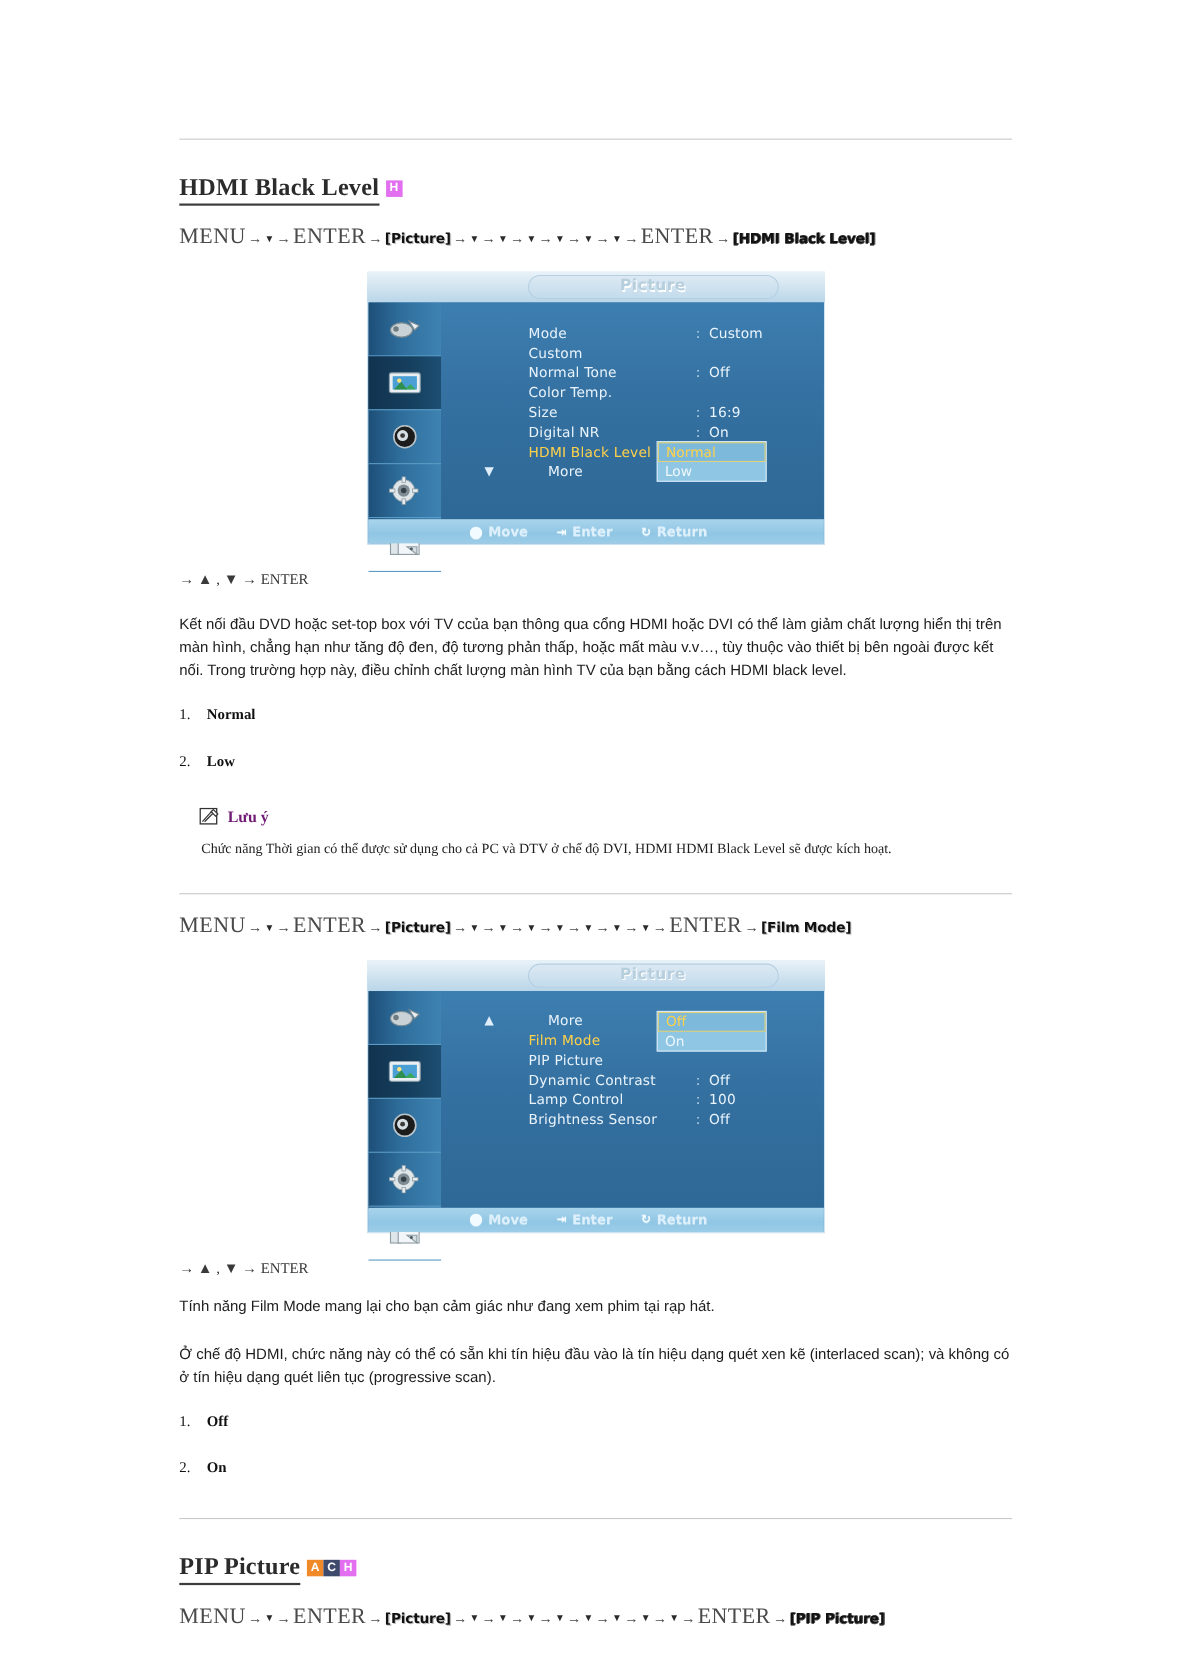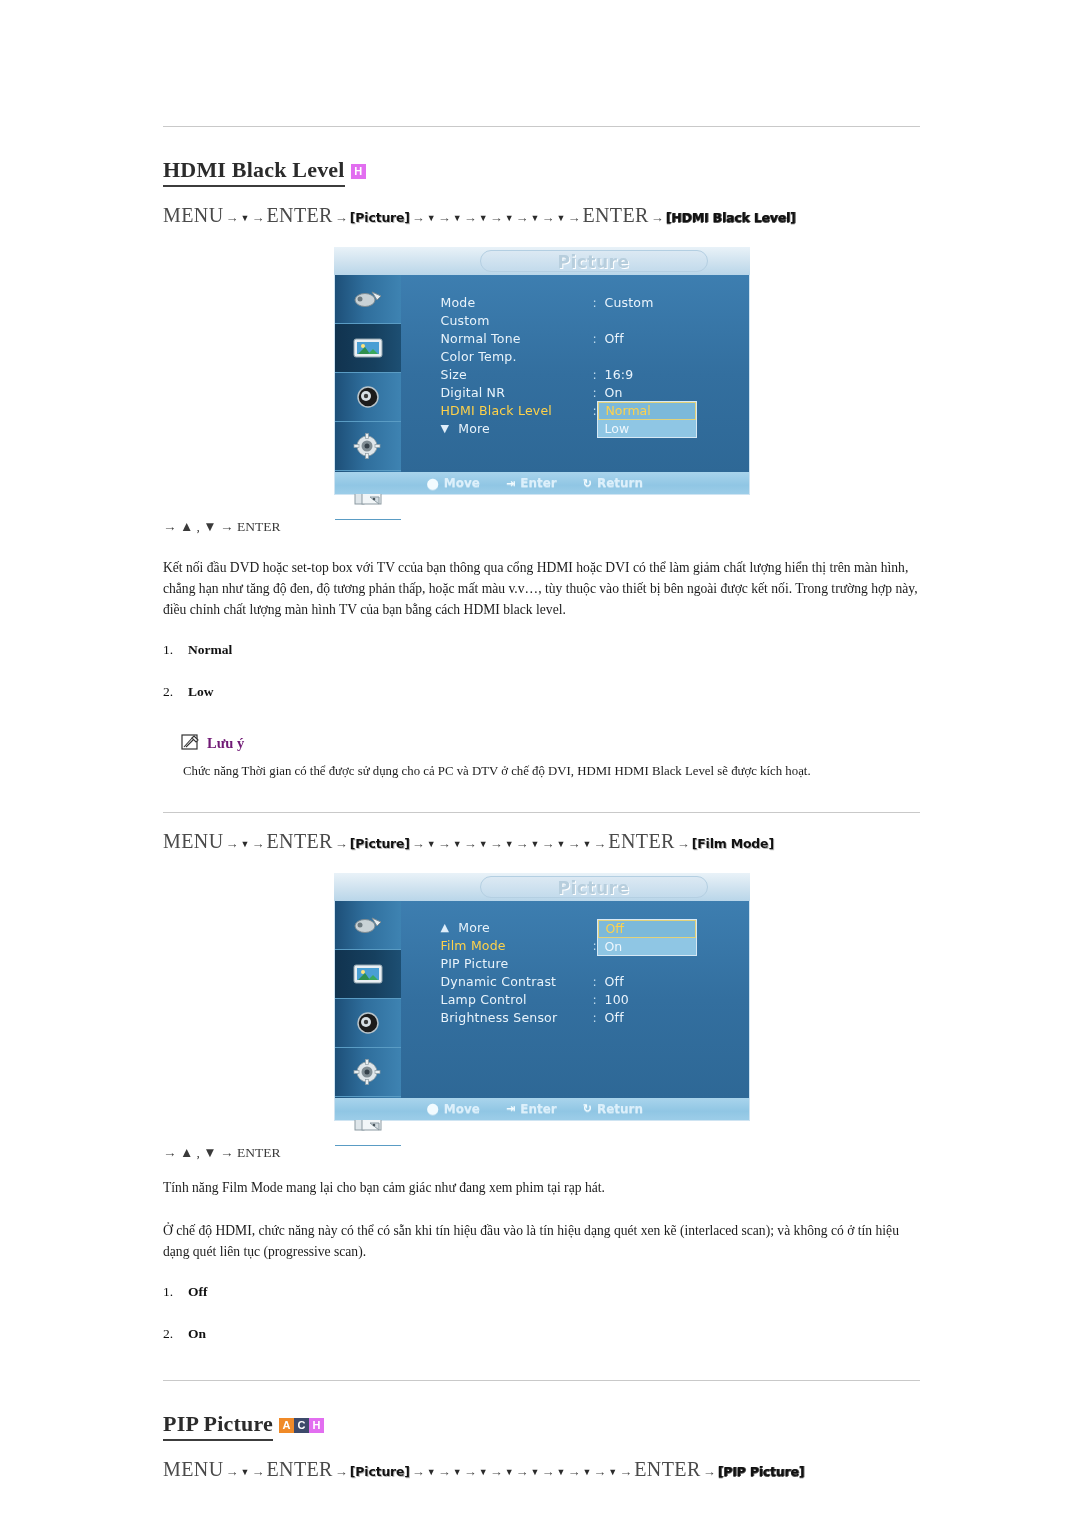--- a/index.html
+++ b/index.html
@@ -105,21 +105,21 @@
   }
   .menu-path .osdlabel.shadowed {
     text-shadow: 1px 1px 0 #bdbdbd;
   }
   .menu-path .osdlabel.heavy {
     text-shadow: 1px 0 0 #555, 0 1px 0 #555;
   }
 
   
   p.body {
-    font-family: Liberation Serif, serif;
+    font-family: Liberation Sans, sans-serif;
     font-size: 13.6px;
     line-height: 1.55;
     color: #1c1c1c;
     margin: 0;
     text-align: left;
   }
   .sp-22 { height: 22px; }
   .sp-16 { height: 16px; }
   .sp-12 { height: 12px; }
   .sp-30 { height: 30px; }
@@ -219,21 +219,21 @@
     background: linear-gradient(180deg,#dce9f3 0%, #c3dbec 100%);
     border: 1px solid #b4cfe2;
     box-sizing: border-box;
   }
   .osd-title-text {
     position: absolute;
     left: 146px;
     top: 5px;
     width: 228px;
     text-align: center;
-    font-size: 17px;
+    font-size: 14px;
     font-weight: bold;
     color: #b7cedd;
     text-shadow: 1px 1px 0 #ffffff;
     letter-spacing: 0.5px;
   }
   .osd-side {
     position: absolute;
     left: 1px;
     top: 28px;
     width: 66px;
@@ -267,21 +267,21 @@
   }
   .osd-row {
     height: 18px;
     font-size: 12.5px;
     color: #e8f3fb;
     display: flex;
     align-items: center;
     white-space: nowrap;
     letter-spacing: 0.2px;
   }
-  .osd-row .lbl { width: 152px; }
+  .osd-row .lbl { width: 152px; margin-left: 40px; }
   .osd-row .colon { width: 12px; color: #bcd9ec; }
   .osd-row .val { color: #eaf4fc; }
   .osd-row.highlighted .lbl { color: #ffd24a; }
   .osd-row .more-ico {
     display: inline-block;
     margin-right: 9px;
     color: #dfeefa;
     font-size: 11px;
   }
   .osd-popup {

